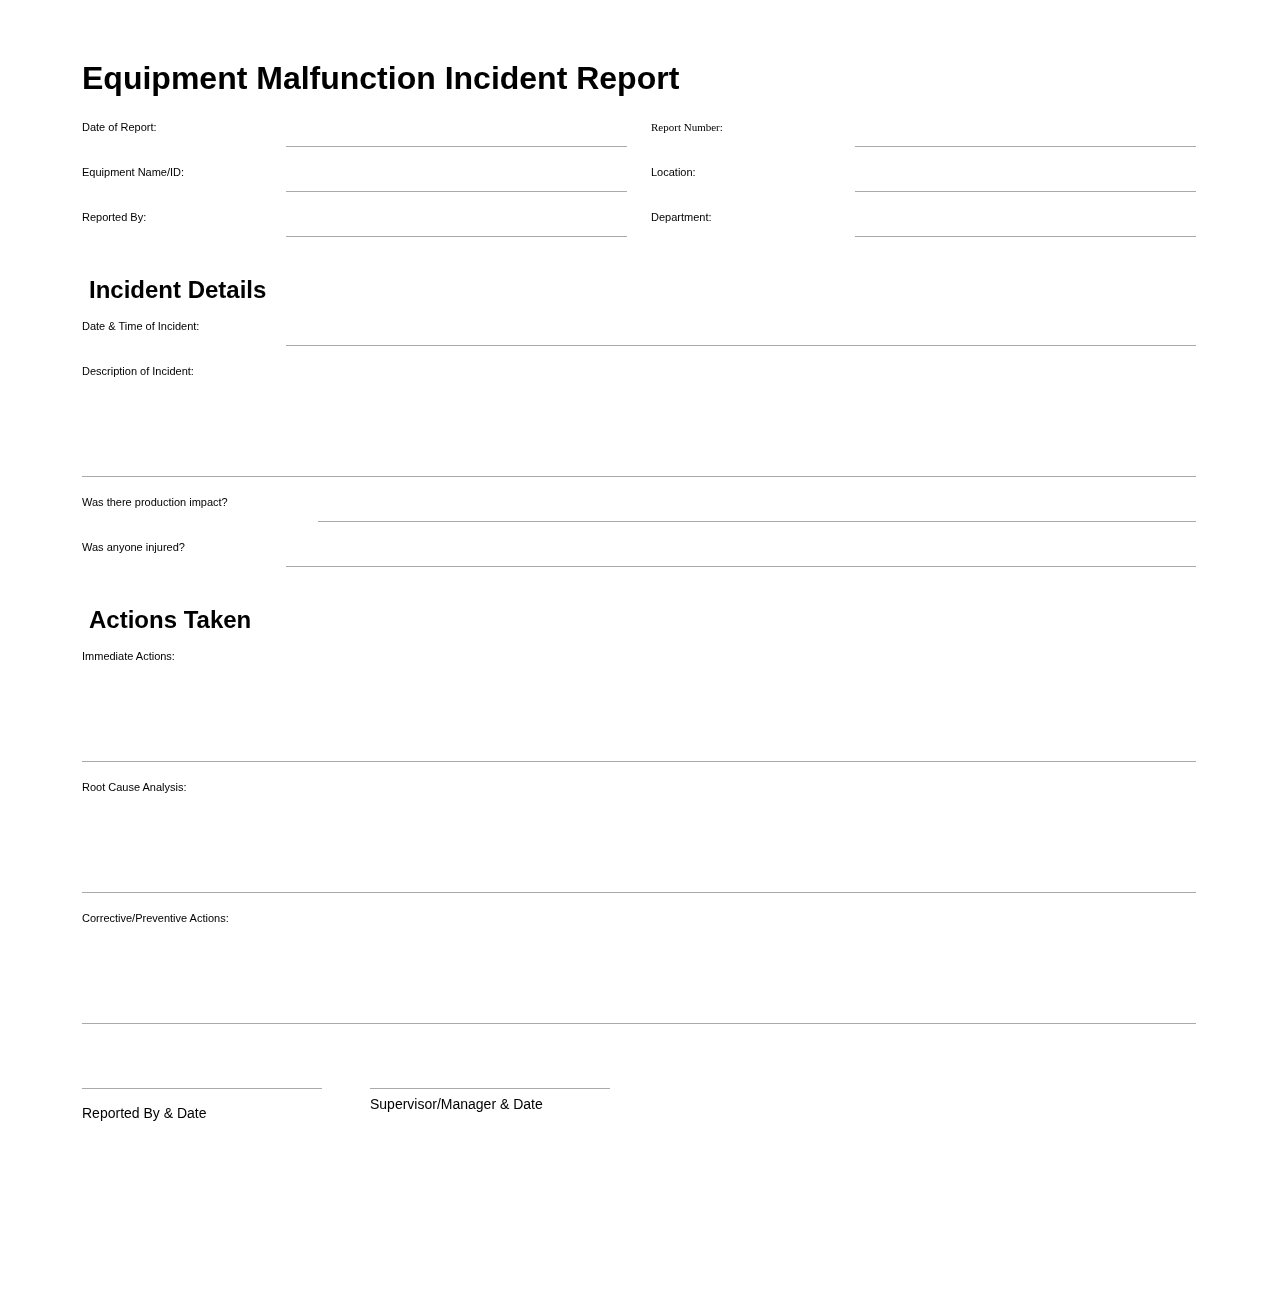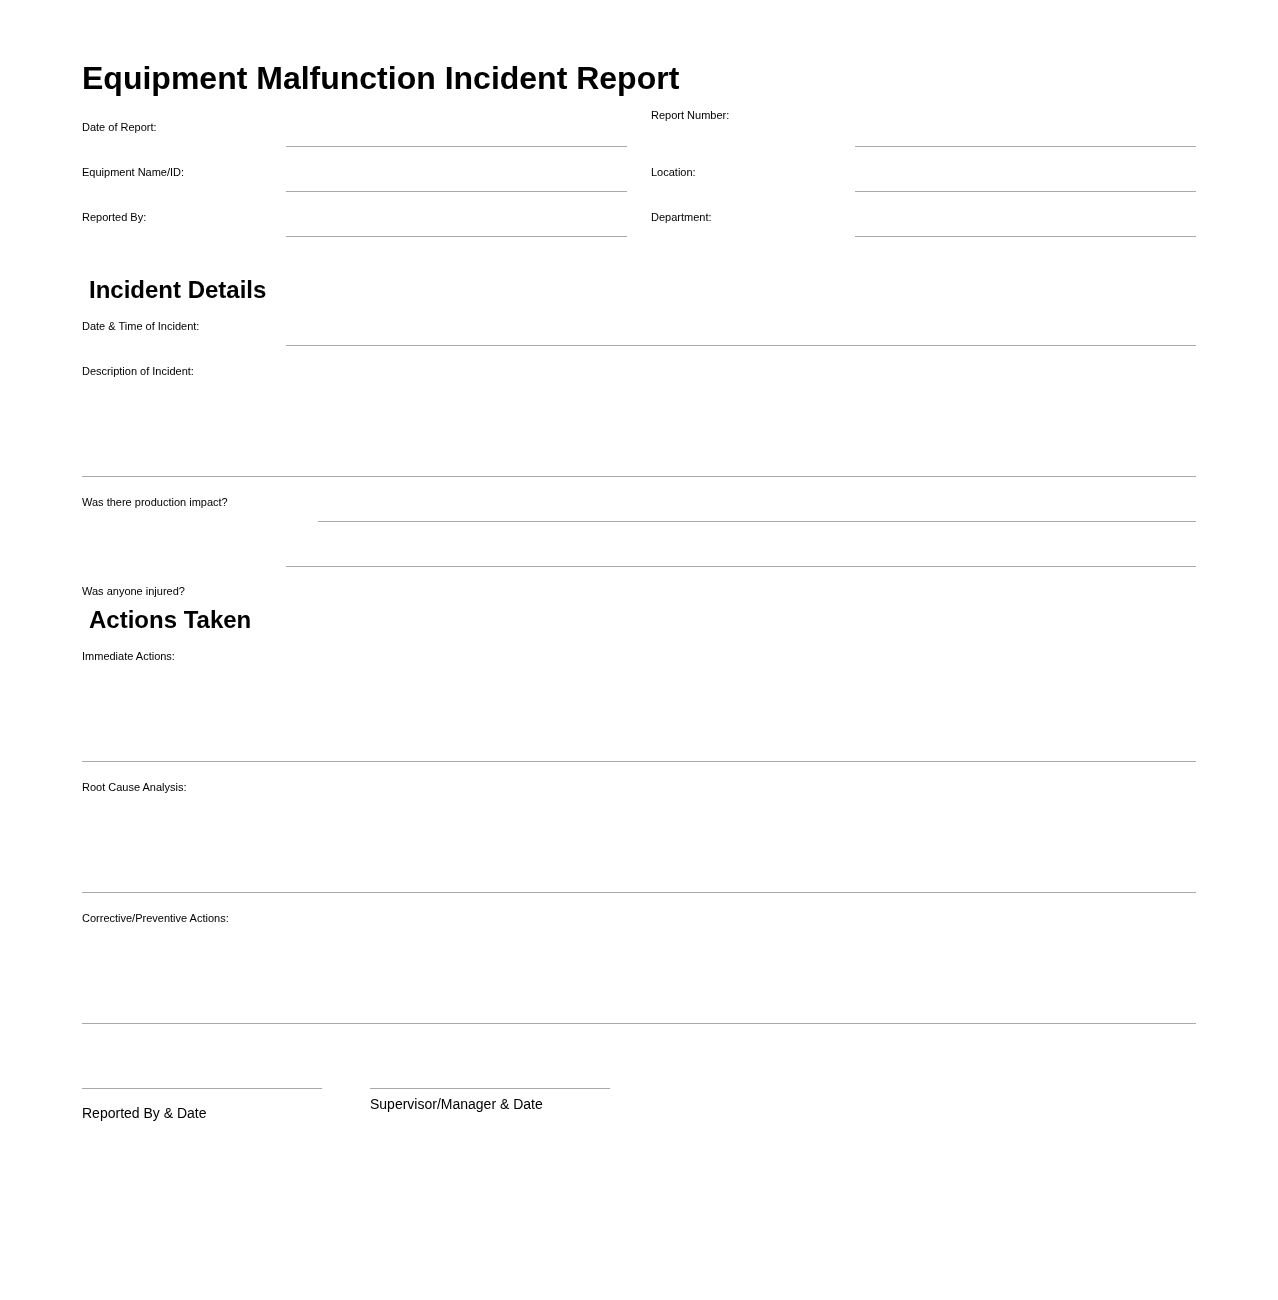--- a/index.html
+++ b/index.html
@@ -43,41 +43,41 @@
 
   <span class="label" style="left:0; top:117px;">Date of Report:</span>
   <input class="field-input" style="left: 204px; top: 110px; width: 341px;" value="">
 
   <span class="label" style="left:0; top:162px;">Equipment Name/ID:</span>
   <input class="field-input" style="left: 204px; top: 155px; width: 341px;" value="">
 
   <span class="label" style="left:0; top:207px;">Reported By:</span>
   <input class="field-input" style="left: 204px; top: 200px; width: 341px;" value="">
 
-  <span class="label" style="left:569px; top:105px;">Report Number:</span>
+  <span class="label" style="left:569px; top:117px;font-family:Liberation Serif, serif;">Report Number:</span>
   <input class="field-input" style="left: 773px; top: 110px; width: 341px;" value="">
 
   <span class="label" style="left:569px; top:162px;">Location:</span>
   <input class="field-input" style="left: 773px; top: 155px; width: 341px;" value="">
 
   <span class="label" style="left:569px; top:207px;">Department:</span>
   <input class="field-input" style="left: 773px; top: 200px; width: 341px;" value="">
 
   <h2 style="top:268px;">Incident Details</h2>
 
   <span class="label" style="left:0; top:316px;">Date &amp; Time of Incident:</span>
   <input class="field-input" style="left: 204px; top: 309px; width: 910px;" value="">
 
   <span class="label" style="left:0; top:361px;">Description of Incident:</span>
   <textarea class="area" style="top: 384px; height: 92px;"></textarea>
 
   <span class="label" style="left:0; top:492px;">Was there production impact?</span>
   <input class="field-input" style="left: 236px; top: 485px; width: 878px;" value="">
 
-  <span class="label" style="left:0; top:537px;margin-top:44px;">Was anyone injured?</span>
+  <span class="label" style="left:0; top:537px;">Was anyone injured?</span>
   <input class="field-input" style="left: 204px; top: 530px; width: 910px;" value="">
 
   <h2 style="top:598px;">Actions Taken</h2>
 
   <span class="label" style="left:0; top:646px;">Immediate Actions:</span>
   <textarea class="area" style="top: 669px; height: 92px;"></textarea>
 
   <span class="label" style="left:0; top:777px;">Root Cause Analysis:</span>
   <textarea class="area" style="top: 800px; height: 92px;"></textarea>
 

